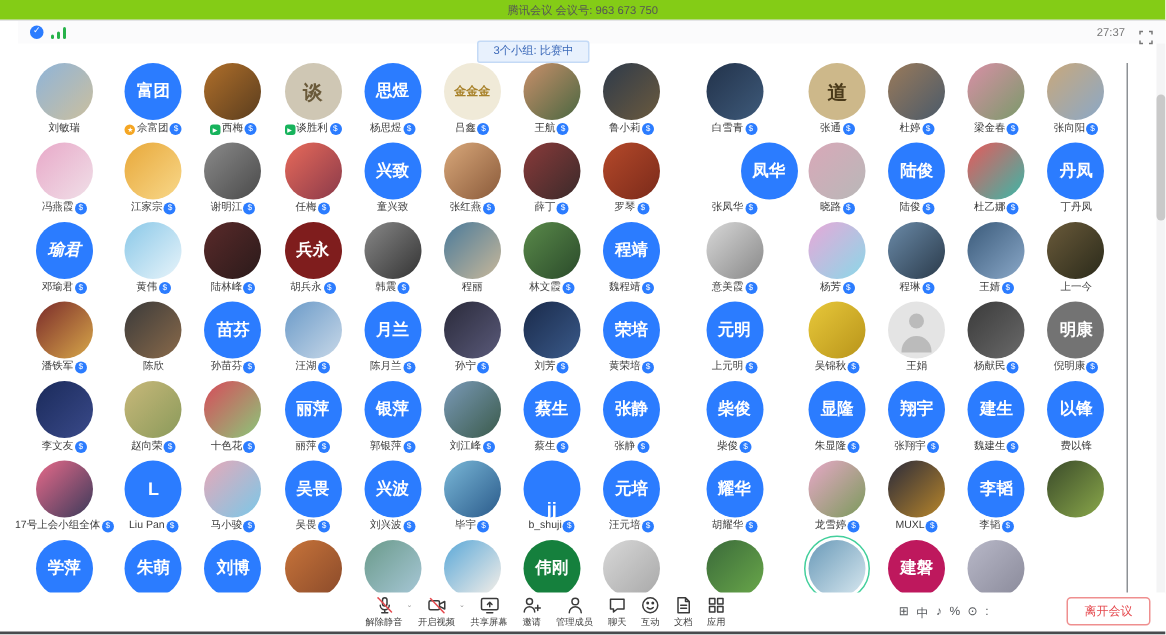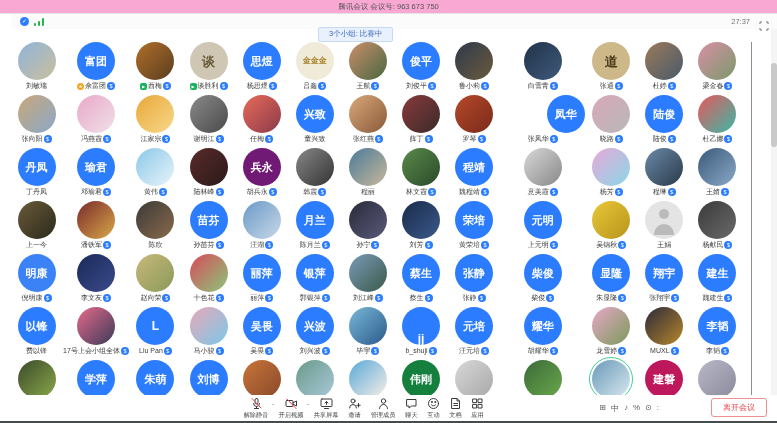--- a/index.html
+++ b/index.html
@@ -1,19 +1,19 @@
 <!DOCTYPE html>
 <html><head>
 <meta charset="utf-8">
 <style>
   html,body{margin:0;padding:0}
   body{width:777px;height:423px;position:relative;overflow:hidden;background:#fff;
        font-family:"Liberation Sans","DejaVu Sans",sans-serif;-webkit-font-smoothing:antialiased}
   
-  .titlebar{position:absolute;top:0;left:0;right:0;height:13px;background:#f9a8d4;
+  .titlebar{position:absolute;top:0;left:0;right:0;height:13px;background:#84cc16;
             border-bottom:1px solid #e4e4e6;text-align:center;font-size:7.5px;color:#555;line-height:13px}
   .statusbar{position:absolute;top:14px;left:12px;right:0;height:15px;background:#fbfbfc}
   .shield{position:absolute;left:8px;top:3px;width:9px;height:9px;border-radius:50%;
           background:#2b7cff;color:#fff;font-size:6px;line-height:9px;text-align:center}
   .signal{position:absolute;left:22px;top:4px;width:12px;height:8px}
   .signal i{position:absolute;bottom:0;width:2px;background:#27b24a;border-radius:1px}
   .signal i:nth-child(1){left:0;height:3px}.signal i:nth-child(2){left:4px;height:5px}
   .signal i:nth-child(3){left:8px;height:8px}
   .meet-time{position:absolute;right:27px;top:3px;font-size:7.5px;color:#777}
   .fs-icon{position:absolute;right:8px;top:3px;width:10px;height:10px}
@@ -137,29 +137,20 @@
       </div>
     </div>
     <div class="cell">
       <div class="avatar" style="background: linear-gradient(135deg, rgb(201, 143, 106), rgb(74, 103, 65));"></div>
       <div class="nameline">
         <span>王航</span>
         <span class="badge-d">$</span>
       </div>
     </div>
     <div class="cell">
-      <div class="avatar" style="background: rgb(43, 124, 255); color: rgb(255, 255, 255);">
-        <span class="atext">俊平</span>
-      </div>
-      <div class="nameline">
-        <span>刘俊平</span>
-        <span class="badge-d">$</span>
-      </div>
-    </div>
-    <div class="cell">
       <div class="avatar" style="background: linear-gradient(135deg, rgb(46, 58, 74), rgb(107, 90, 62));"></div>
       <div class="nameline">
         <span>鲁小莉</span>
         <span class="badge-d">$</span>
       </div>
     </div>
     <div class="cell">
       <div class="avatar" style="background: linear-gradient(135deg, rgb(34, 50, 74), rgb(62, 90, 122));"></div>
       <div class="nameline">
         <span>白雪青</span>
@@ -287,21 +278,21 @@
     </div>
     <div class="cell">
       <div class="avatar" style="background: rgb(43, 124, 255); color: rgb(255, 255, 255);">
         <span class="atext">丹凤</span>
       </div>
       <div class="nameline">
         <span>丁丹凤</span>
       </div>
     </div>
     <div class="cell">
-      <div class="avatar" style="background: rgb(43, 124, 255); color: rgb(255, 255, 255);">
+      <div class="avatar" style="background: rgb(43, 124, 255); color: rgb(255, 255, 255); font-style: italic;">
         <span class="atext">瑜君</span>
       </div>
       <div class="nameline">
         <span>邓瑜君</span>
         <span class="badge-d">$</span>
       </div>
     </div>
     <div class="cell">
       <div class="avatar" style="background: linear-gradient(135deg, rgb(138, 200, 232), rgb(232, 244, 250));"></div>
       <div class="nameline">
@@ -310,21 +301,21 @@
       </div>
     </div>
     <div class="cell">
       <div class="avatar" style="background: linear-gradient(135deg, rgb(90, 42, 42), rgb(42, 26, 26));"></div>
       <div class="nameline">
         <span>陆林峰</span>
         <span class="badge-d">$</span>
       </div>
     </div>
     <div class="cell">
-      <div class="avatar" style="background: #701a75; color: rgb(255, 255, 255);">
+      <div class="avatar" style="background: #7f1d1d; color: rgb(255, 255, 255);">
         <span class="atext">兵永</span>
       </div>
       <div class="nameline">
         <span>胡兵永</span>
         <span class="badge-d">$</span>
       </div>
     </div>
     <div class="cell">
       <div class="avatar" style="background: linear-gradient(135deg, rgb(136, 136, 136), rgb(51, 51, 51));"></div>
       <div class="nameline">
@@ -475,21 +466,21 @@
       </div>
     </div>
     <div class="cell">
       <div class="avatar" style="background: linear-gradient(135deg, rgb(58, 58, 58), rgb(106, 106, 106));"></div>
       <div class="nameline">
         <span>杨献民</span>
         <span class="badge-d">$</span>
       </div>
     </div>
     <div class="cell">
-      <div class="avatar" style="background: #3b82f6; color: rgb(255, 255, 255);">
+      <div class="avatar" style="background: #737373; color: rgb(255, 255, 255);">
         <span class="atext">明康</span>
       </div>
       <div class="nameline">
         <span>倪明康</span>
         <span class="badge-d">$</span>
       </div>
     </div>
     <div class="cell">
       <div class="avatar" style="background: linear-gradient(135deg, rgb(26, 42, 90), rgb(58, 74, 138));"></div>
       <div class="nameline">

